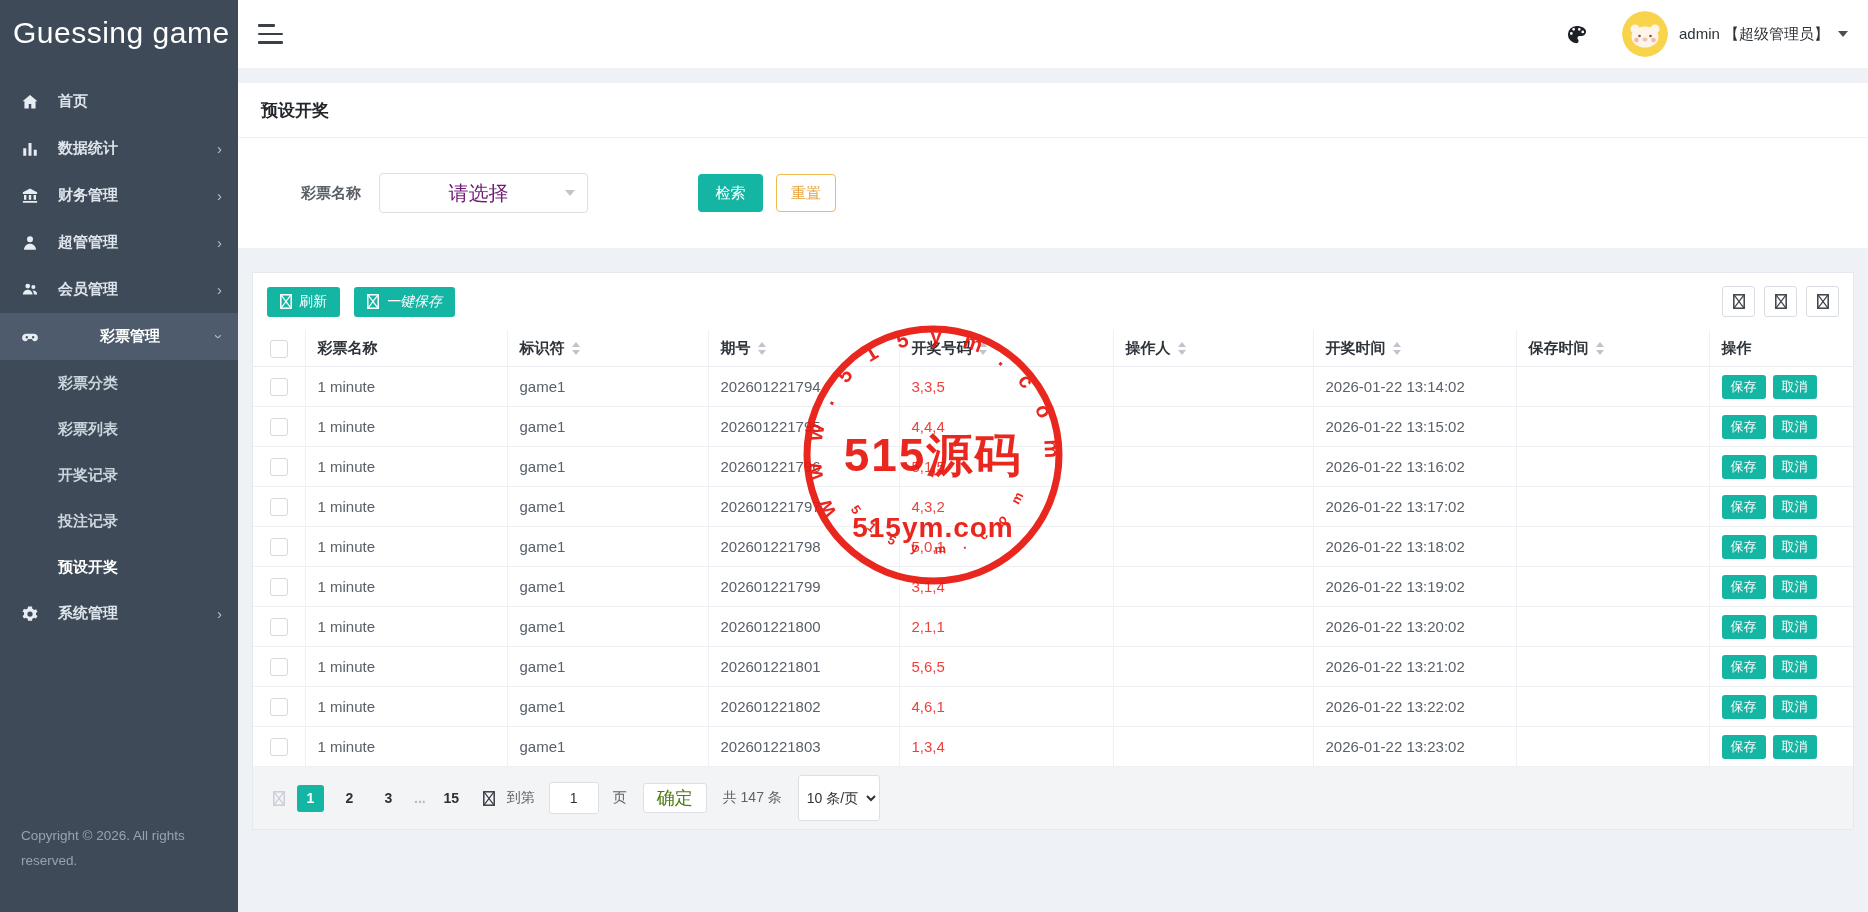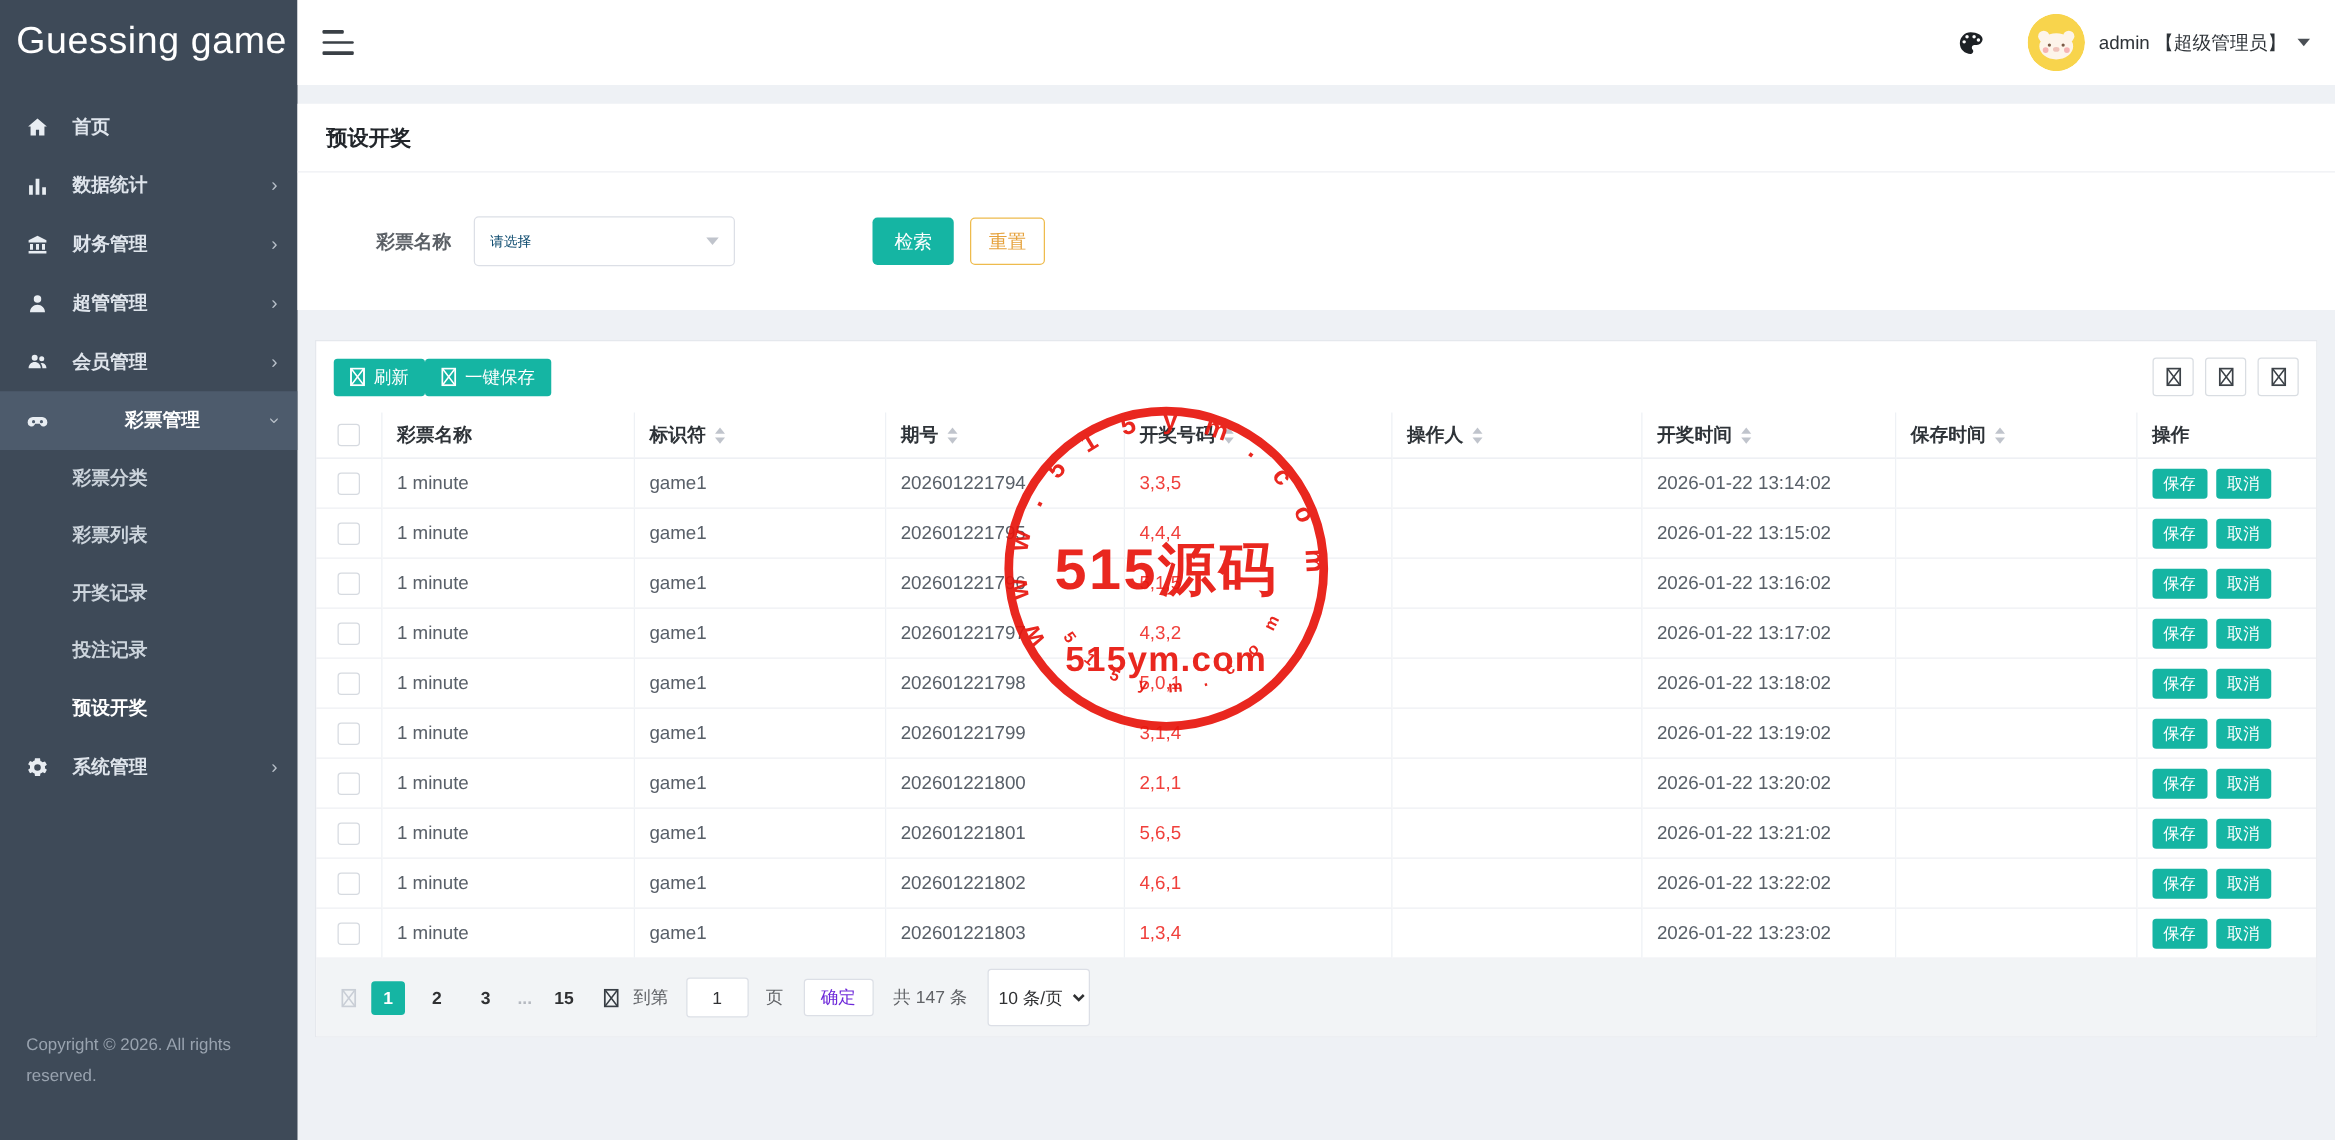--- a/index.html
+++ b/index.html
@@ -38,31 +38,31 @@
   .user-label{font-size:15px;color:#2e3338;margin:0 9px 0 11px;white-space:nowrap;}
   .caret-down{width:0;height:0;border:5px solid transparent;border-top:6px solid #4a4f55;margin-top:5px;}
 
   
   .gap{height:15px;}
   .panel1{background:#fff;}
   .panel1-title{height:54px;line-height:55px;padding-left:23px;font-size:17px;font-weight:700;color:#22262b;border-bottom:1px solid #eef0f3;}
   .filter-row{height:110px;display:flex;align-items:center;padding-left:63px;}
   .filter-label{font-size:15px;font-weight:700;color:#5b6066;}
   .select-box{width:183px;height:38px;border:1px solid #dcdfe6;border-radius:4px;background:#fff;margin-left:18px;display:flex;align-items:center;padding:0 12px;cursor:pointer;}
-  .select-box .ph{flex:1;font-size:11px;color:#0c4a6e;}
+  .select-box .ph{flex:1;font-size:20px;color:#701a75;text-align:center;}
   .select-caret{width:0;height:0;border:5px solid transparent;border-top:6px solid #c0c4cc;margin-top:5px;}
   .btn{border:none;border-radius:4px;font-size:15px;cursor:pointer;font-family:inherit;}
   .btn-search{width:65px;height:38px;background:var(--teal);color:#fff;margin-left:110px;}
   .btn-reset{width:60px;height:38px;background:#fff;color:var(--warn);border:1px solid var(--warn-border);margin-left:13px;}
 
   
   .card{margin:24px 14px 0;background:#fff;border:1px solid #e5e8ed;}
   .toolbar{display:flex;align-items:center;padding:13px 14px;}
   .btn-teal{height:30px;background:var(--teal);color:#fff;border:none;border-radius:3px;font-size:14px;padding:0 13px;display:flex;align-items:center;gap:7px;cursor:pointer;font-family:inherit;}
-  .btn-teal + .btn-teal{}
+  .btn-teal + .btn-teal{margin-left:14px;font-style:italic;}
   .toolbar-right{margin-left:auto;display:flex;gap:9px;}
   .icon-btn{width:33px;height:31px;border:1px solid #d9dde2;border-radius:3px;background:#fff;color:#3c4248;display:flex;align-items:center;justify-content:center;cursor:pointer;}
   .tofu{display:block;}
 
   table{width:100%;border-collapse:collapse;table-layout:fixed;font-size:15px;color:#596069;}
   th{height:36px;font-weight:700;color:#2e3338;text-align:left;padding:0 12px;border-bottom:1px solid #e9ecf1;white-space:nowrap;}
   td{height:39px;padding:0 12px;border-bottom:1px solid #eef0f4;white-space:nowrap;overflow:hidden;}
   th:not(:first-child),td:not(:first-child){border-left:1px solid #eef1f5;}
   th.c-check,td.c-check{text-align:center;padding:0;}
   .checkbox{display:inline-block;width:16px;height:16px;border:1px solid #d6dae0;border-radius:3px;background:#fff;vertical-align:middle;cursor:pointer;}
@@ -76,21 +76,21 @@
 
   
   .pagination{background:#f2f4f6;padding:8px 14px;display:flex;align-items:center;font-size:14px;color:#606266;}
   .pg-nav{color:#c9ced6;margin:0 6px;display:flex;align-items:center;cursor:pointer;}
   .pg-nav.next{color:#383e45;margin-left:12px;}
   .pg-num{min-width:27px;height:27px;line-height:27px;text-align:center;font-weight:700;color:#303133;margin:0 6px;border-radius:3px;cursor:pointer;}
   .pg-num.active{background:var(--teal);color:#fff;}
   .pg-dots{color:#b5b9c0;margin:0 6px;font-weight:700;}
   .pg-text{margin:0 6px;white-space:nowrap;}
   .goto-input{width:44px;height:28px;border:1px solid #dcdfe6;border-radius:3px;text-align:center;font-size:14px;color:#303133;margin:0 8px;font-family:inherit;background:#fff;}
-  .btn-confirm{height:30px;padding:0 13px;background:#fff;border:1px solid #dcdfe6;border-radius:3px;color:#6d28d9;font-size:14px;margin:0 10px;cursor:pointer;font-family:inherit;}
+  .btn-confirm{height:30px;padding:0 13px;background:#fff;border:1px solid #dcdfe6;border-radius:3px;color:#4d7c0f;font-size:18px;margin:0 10px;cursor:pointer;font-family:inherit;}
   .size-select{height:46px;border:1px solid #dcdfe6;border-radius:3px;background:#fff;color:#303133;font-size:14px;margin-left:10px;padding:0 4px;font-family:inherit;cursor:pointer;}
 
   
   .stamp{position:absolute;left:793px;top:315px;width:280px;height:280px;opacity:.92;pointer-events:none;z-index:50;color:var(--stamp);}
   .stamp text{fill:var(--stamp);font-family:"Liberation Sans","DejaVu Sans",sans-serif;}
 </style>
 </head>
 <body style="--teal: #15b5a3; --red: #f0403c; --warn: #e6a23c; --sidebar-bg: #3e4a58; --sidebar-active: #4d5b6c; --stamp: #e8150d;">
 
 <div class="app">

